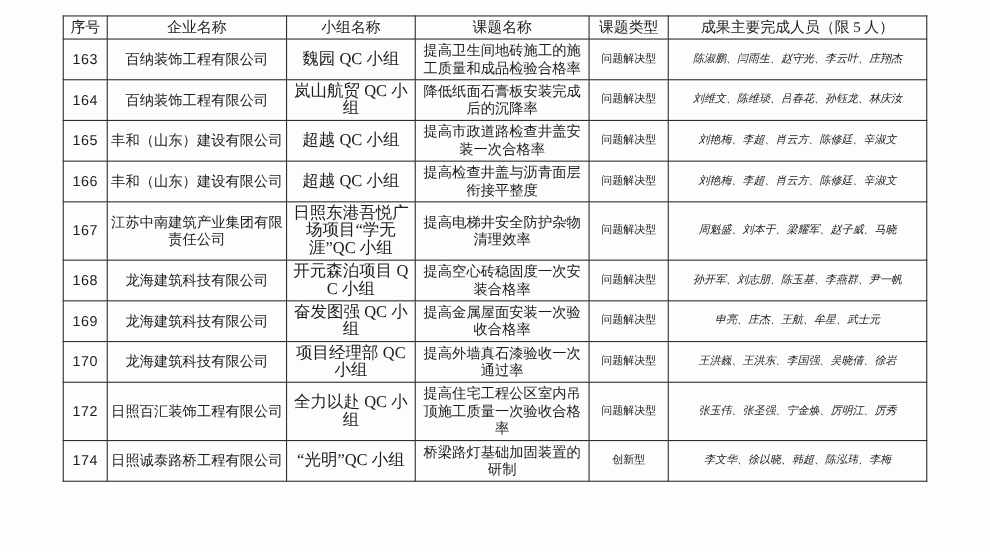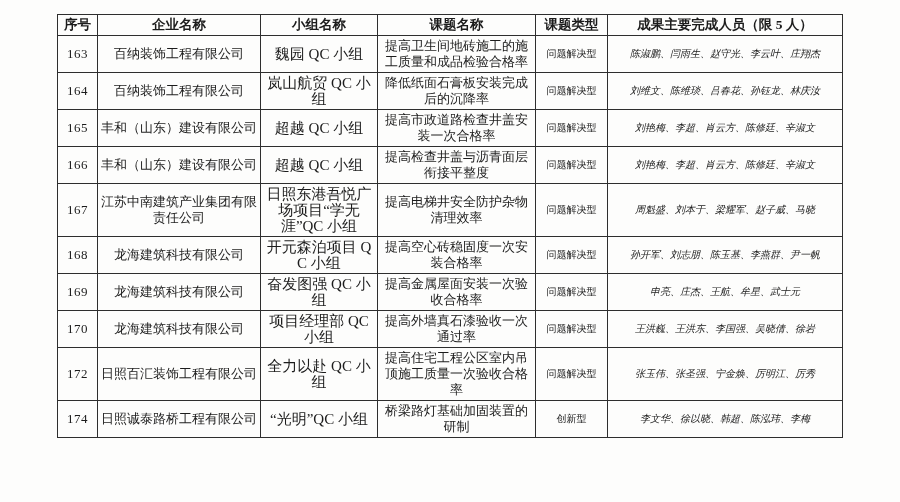--- a/index.html
+++ b/index.html
@@ -25,25 +25,25 @@
     border: 1px solid #2e2e2e;
     text-align: center;
     vertical-align: middle;
     padding: 2px 3px;
     font-size: 13px;
     line-height: 16px;
     word-break: break-all;
   }
   .results thead th {
     height: 19px;
-    font-weight: bold;
+    font-weight: normal;
     font-size: 13.5px;
   }
   .results td { height: 26px; }
-  .results td.col-no { font-family: Liberation Serif, serif; letter-spacing: 0.5px; }
+  .results td.col-no { font-family: Liberation Sans, sans-serif; letter-spacing: 0.5px; }
   .results td.col-members {
     font-size: 10px;
     white-space: nowrap;
     overflow: hidden;
     padding: 2px 4px;
     font-style: italic;
   }
   .results td.col-group { font-size: 15px; }
   .results td.col-type { font-size: 10px; white-space: nowrap; }
 </style>

